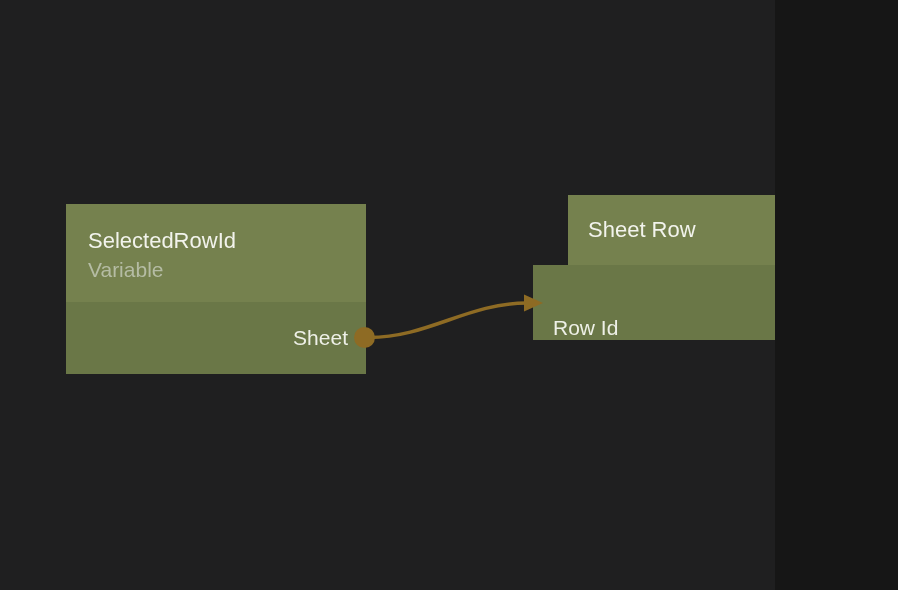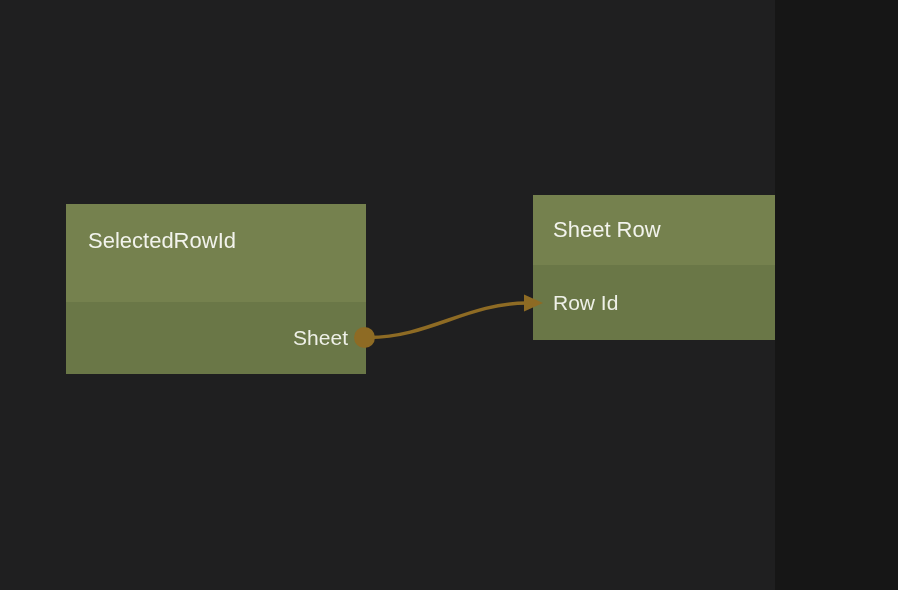--- a/index.html
+++ b/index.html
@@ -66,24 +66,26 @@
     left: 533px;
     top: 195px;
     width: 300px;
     height: 145px;
   }
   .node-sheet-row .node-header {
     height: 70px;
     display: flex;
     align-items: center;
     padding: 0 20px;
+    margin-left: 35px;
   }
   .node-sheet-row .node-body {
     justify-content: flex-start;
     padding-left: 20px;
+    align-items: flex-end;
   }
   .port-dot {
     position: absolute;
     left: 354px;
     top: 327px;
     width: 21px;
     height: 21px;
     border-radius: 50%;
     background: #8e6b24;
   }
@@ -97,20 +99,21 @@
   }
 </style>
 </head>
 <body>
 
 <div class="canvas">
 
   <div class="node node-variable">
     <div class="node-header">
       <div class="node-title">SelectedRowId</div>
+      <div class="node-subtitle">Variable</div>
     </div>
     <div class="node-body">
       <span class="port-label">Sheet</span>
     </div>
   </div>
 
   <div class="node node-sheet-row">
     <div class="node-header">
       <div class="node-title">Sheet Row</div>
     </div>

